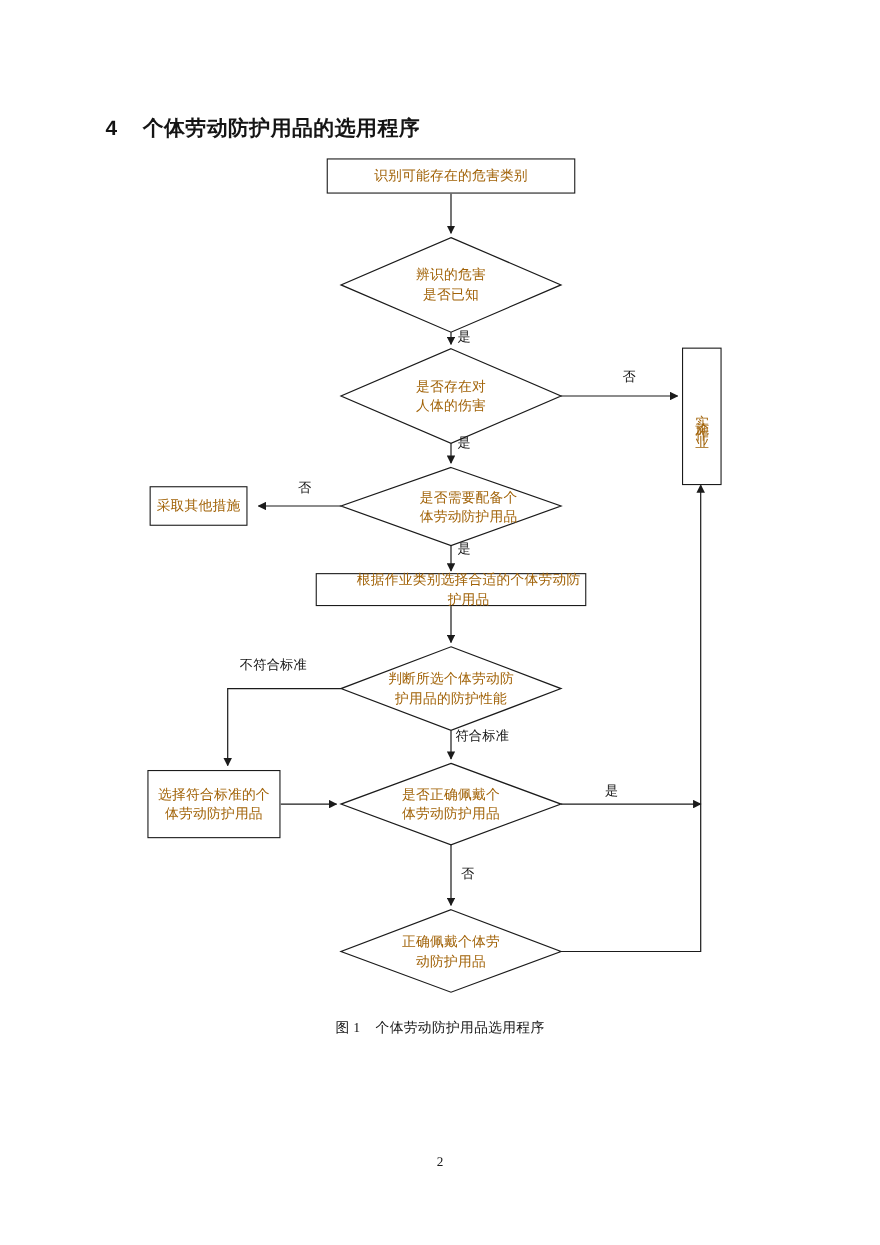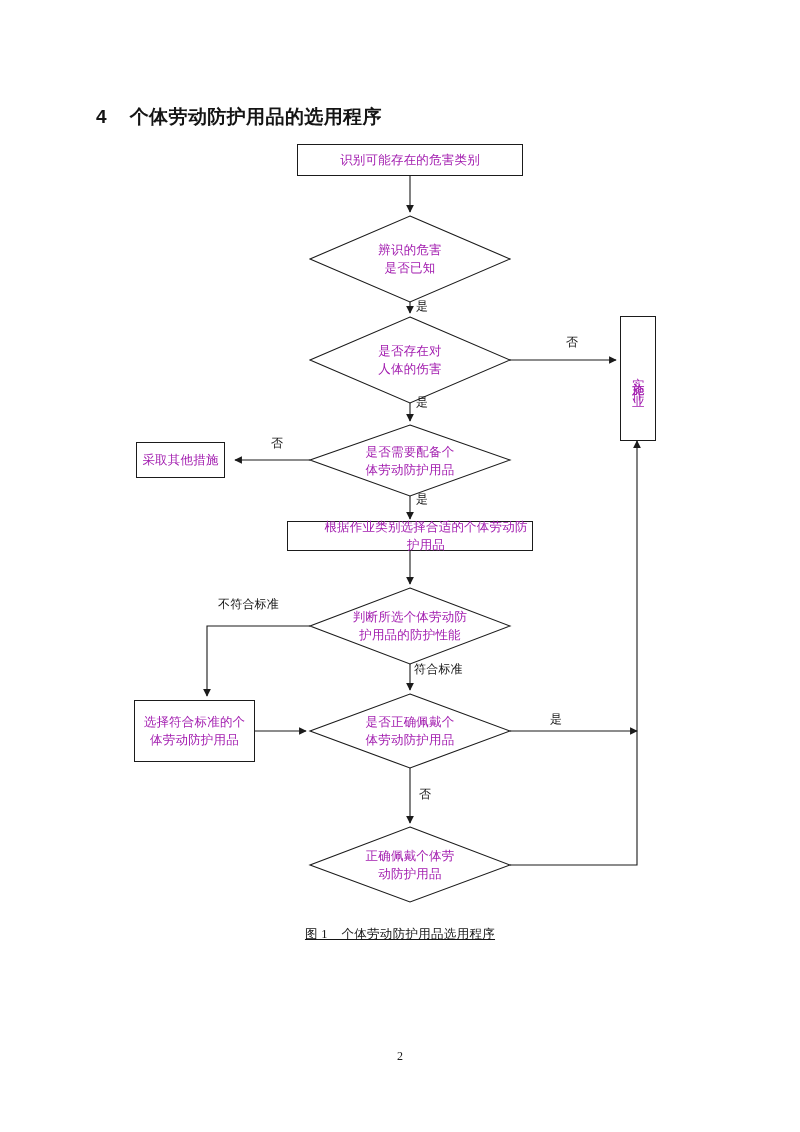--- a/index.html
+++ b/index.html
@@ -48,21 +48,21 @@
   }
   .node {
     position: absolute;
     box-sizing: border-box;
     display: flex;
     align-items: center;
     justify-content: center;
     text-align: center;
     font-size: 12.5px;
     line-height: 1.45;
-    color: #a21caf;
+    color: #a16207;
     letter-spacing: 0.2px;
   }
   .node.rect {
     border: 1px solid #1b1b1b;
     background: #ffffff;
   }
   .node.diamond-label {
     background: transparent;
     border: none;
     pointer-events: none;
@@ -88,21 +88,20 @@
   #figure-caption {
     position: absolute;
     left: 0;
     top: 926px;
     width: 800px;
     text-align: center;
     font-size: 12.5px;
     color: #141414;
     letter-spacing: 0.3px;
     white-space: pre;
-    text-decoration: underline;
   }
   #page-number {
     position: absolute;
     left: 0;
     top: 1049px;
     width: 800px;
     text-align: center;
     font-size: 12px;
     color: #1a1a1a;
   }
@@ -189,21 +188,21 @@
     <div class="node diamond-label" style="left:335px; top:231px; width:150px; height:56px;">
       <span class="txt">辨识的危害
 是否已知</span>
     </div>
 
     <div class="node diamond-label" style="left:335px; top:332px; width:150px; height:56px;">
       <span class="txt">是否存在对
 人体的伤害</span>
     </div>
 
-    <div class="node diamond-label" style="left:330px; top:433px; width:160px; height:56px;">
+    <div class="node diamond-label" style="left:346px; top:433px; width:160px; height:56px;">
       <span class="txt">是否需要配备个
 体劳动防护用品</span>
     </div>
 
     <div class="node diamond-label" style="left:328px; top:598px; width:164px; height:56px;">
       <span class="txt">判断所选个体劳动防
 护用品的防护性能</span>
     </div>
 
     <div class="node diamond-label" style="left:330px; top:703px; width:160px; height:56px;">

